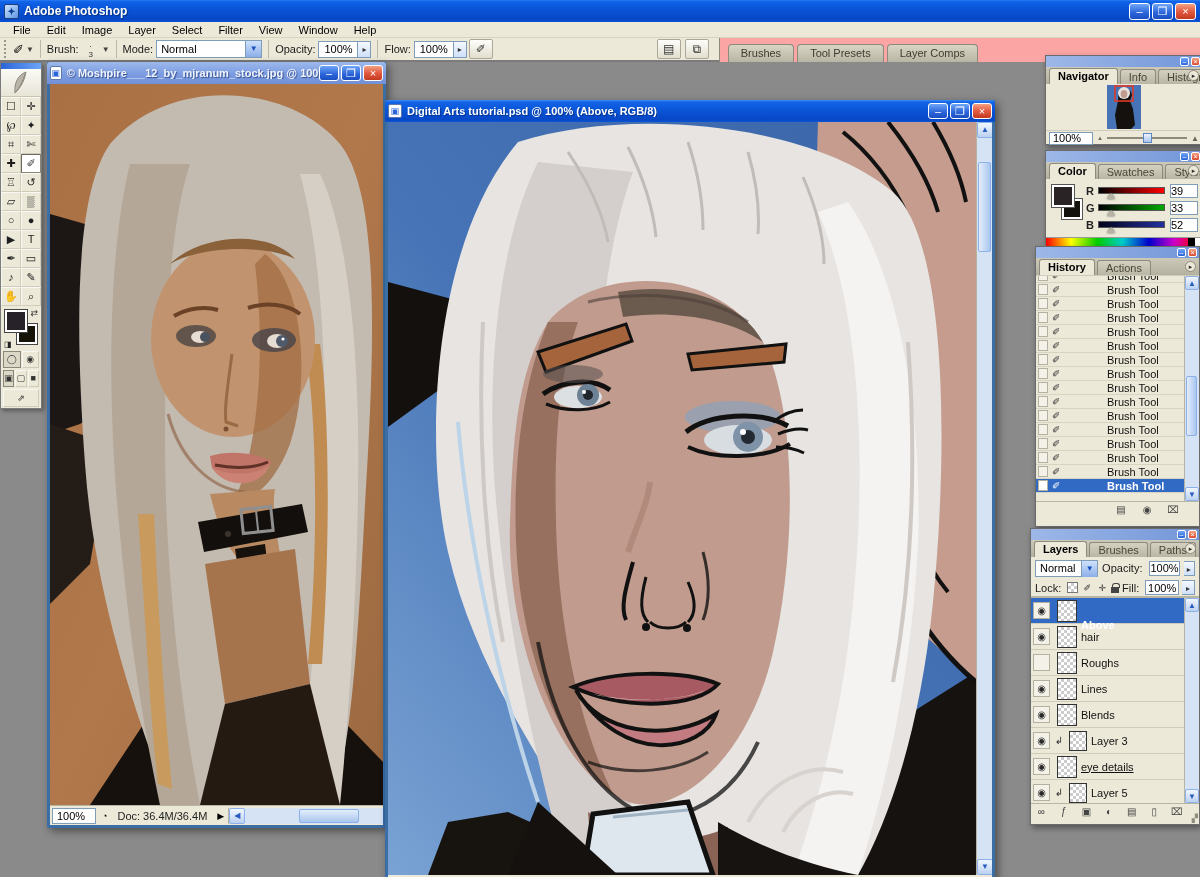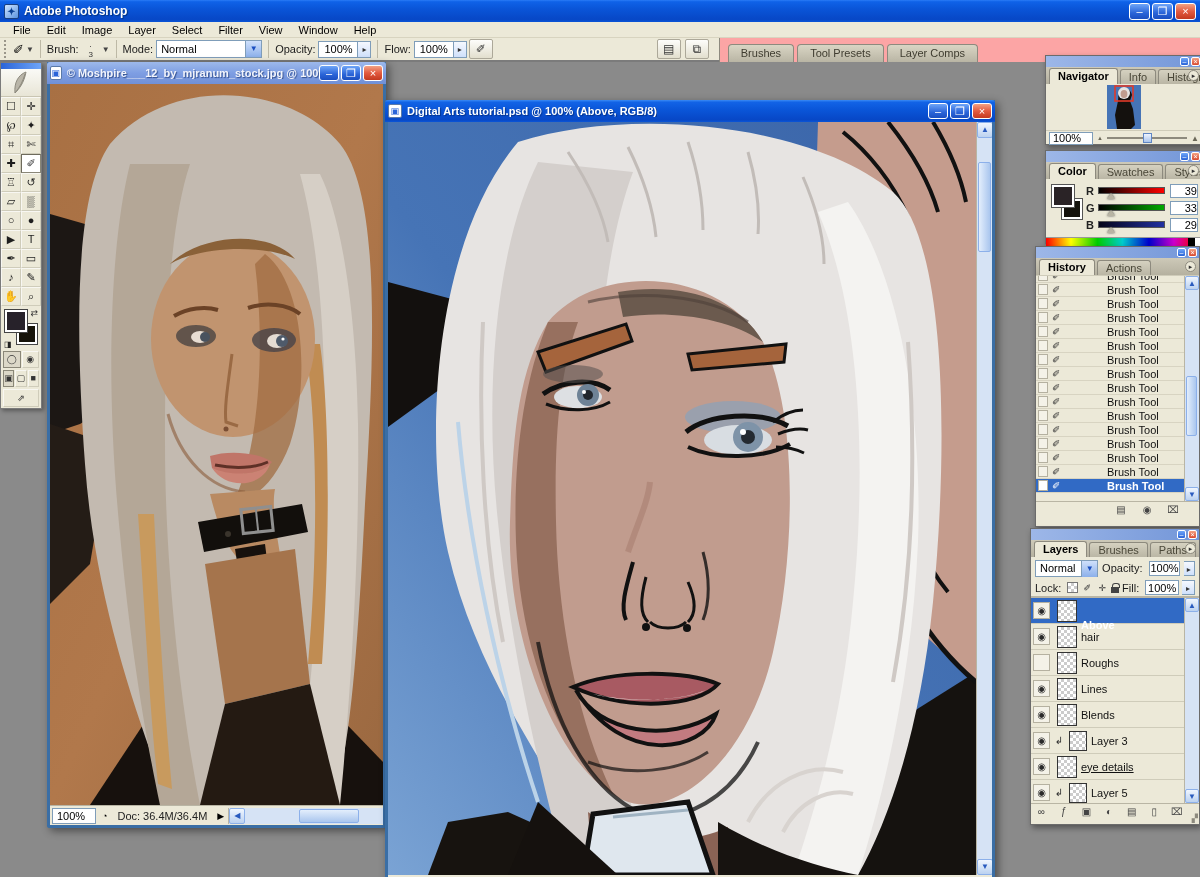--- a/index.html
+++ b/index.html
@@ -112,21 +112,21 @@
   .col-fg { position:absolute; left:2px; top:2px; width:22px; height:22px; background:#2a2326; border:2px solid #fff; outline:1px solid #555; }
   .col-bg { position:absolute; left:12px; top:16px; width:20px; height:20px; background:#14120c; border:2px solid #fff; outline:1px solid #555; }
   .col-sliders { flex:1; }
   .chrow { display:flex; align-items:center; height:15px; margin-bottom:2px; }
   .chlabel { width:12px; font-weight:bold; color:#222; }
   .chtrack { flex:1; height:7px; border:1px solid #555; position:relative; margin-right:5px; }
   .chtrack.r { background:linear-gradient(90deg,#000,#f00); }
   .chtrack.g { background:linear-gradient(90deg,#000,#0a0); }
   .chtrack.b { background:linear-gradient(90deg,#04041a,#2230a0); }
   .chthumb { position:absolute; left:13%; bottom:-6px; width:0; height:0; border-left:4px solid transparent; border-right:4px solid transparent; border-bottom:6px solid #b8b4a4; filter:drop-shadow(0 0 1px #555); }
-  .chvalue { width:28px; height:14px; background:#fff; border:1px solid #7f9db9; text-align:right; line-height:13px; }
+  .chvalue { width:28px; height:14px; background:#fff; border:1px solid #7f9db9; text-align:left; line-height:13px; }
   .spectrum { height:11px; margin-top:3px; background:linear-gradient(90deg,#f00,#ff0 16%,#0c0 33%,#0cc 49%,#00c 66%,#c0c 82%,#f00 96%,#f00); position:relative; border-top:1px solid #999; }
   .spectrum .bw { position:absolute; right:0; top:0; height:100%; width:14px; background:linear-gradient(90deg,#000 0 50%,#fff 50%); }
 
   
   .hist-list { position:relative; height:226px; overflow:hidden; background:#ece9d8; border-top:1px solid #cfccba; }
   .hrow { height:14px; display:flex; align-items:center; border-bottom:1px solid #d8d4c2; padding-left:2px; }
   .hwell { width:10px; height:11px; background:#f4f2e8; border:1px solid #b5b1a0; margin-right:4px; font-size:7px; line-height:10px; text-align:center; color:#fff; }
   .hicon { width:14px; font-size:10px; color:#333; }
   .hlabel { color:#111;margin-left:41px; }
   .hrow.sel { background:#316ac5; }
@@ -517,21 +517,21 @@
               <div class="chthumb"></div>
             </div>
             <div class="chvalue">33</div>
           </div>
 
           <div class="chrow">
             <span class="chlabel">B</span>
             <div class="chtrack b">
               <div class="chthumb"></div>
             </div>
-            <div class="chvalue">29</div>
+            <div class="chvalue">52</div>
           </div>
         </div>
     </div>
     <div class="spectrum">
         <div class="bw"></div>
       </div>
   </div>
 
   <div class="palette" style="left:1035px; top:184px; width:165px; height:281px;">
     <div class="pal-title">

